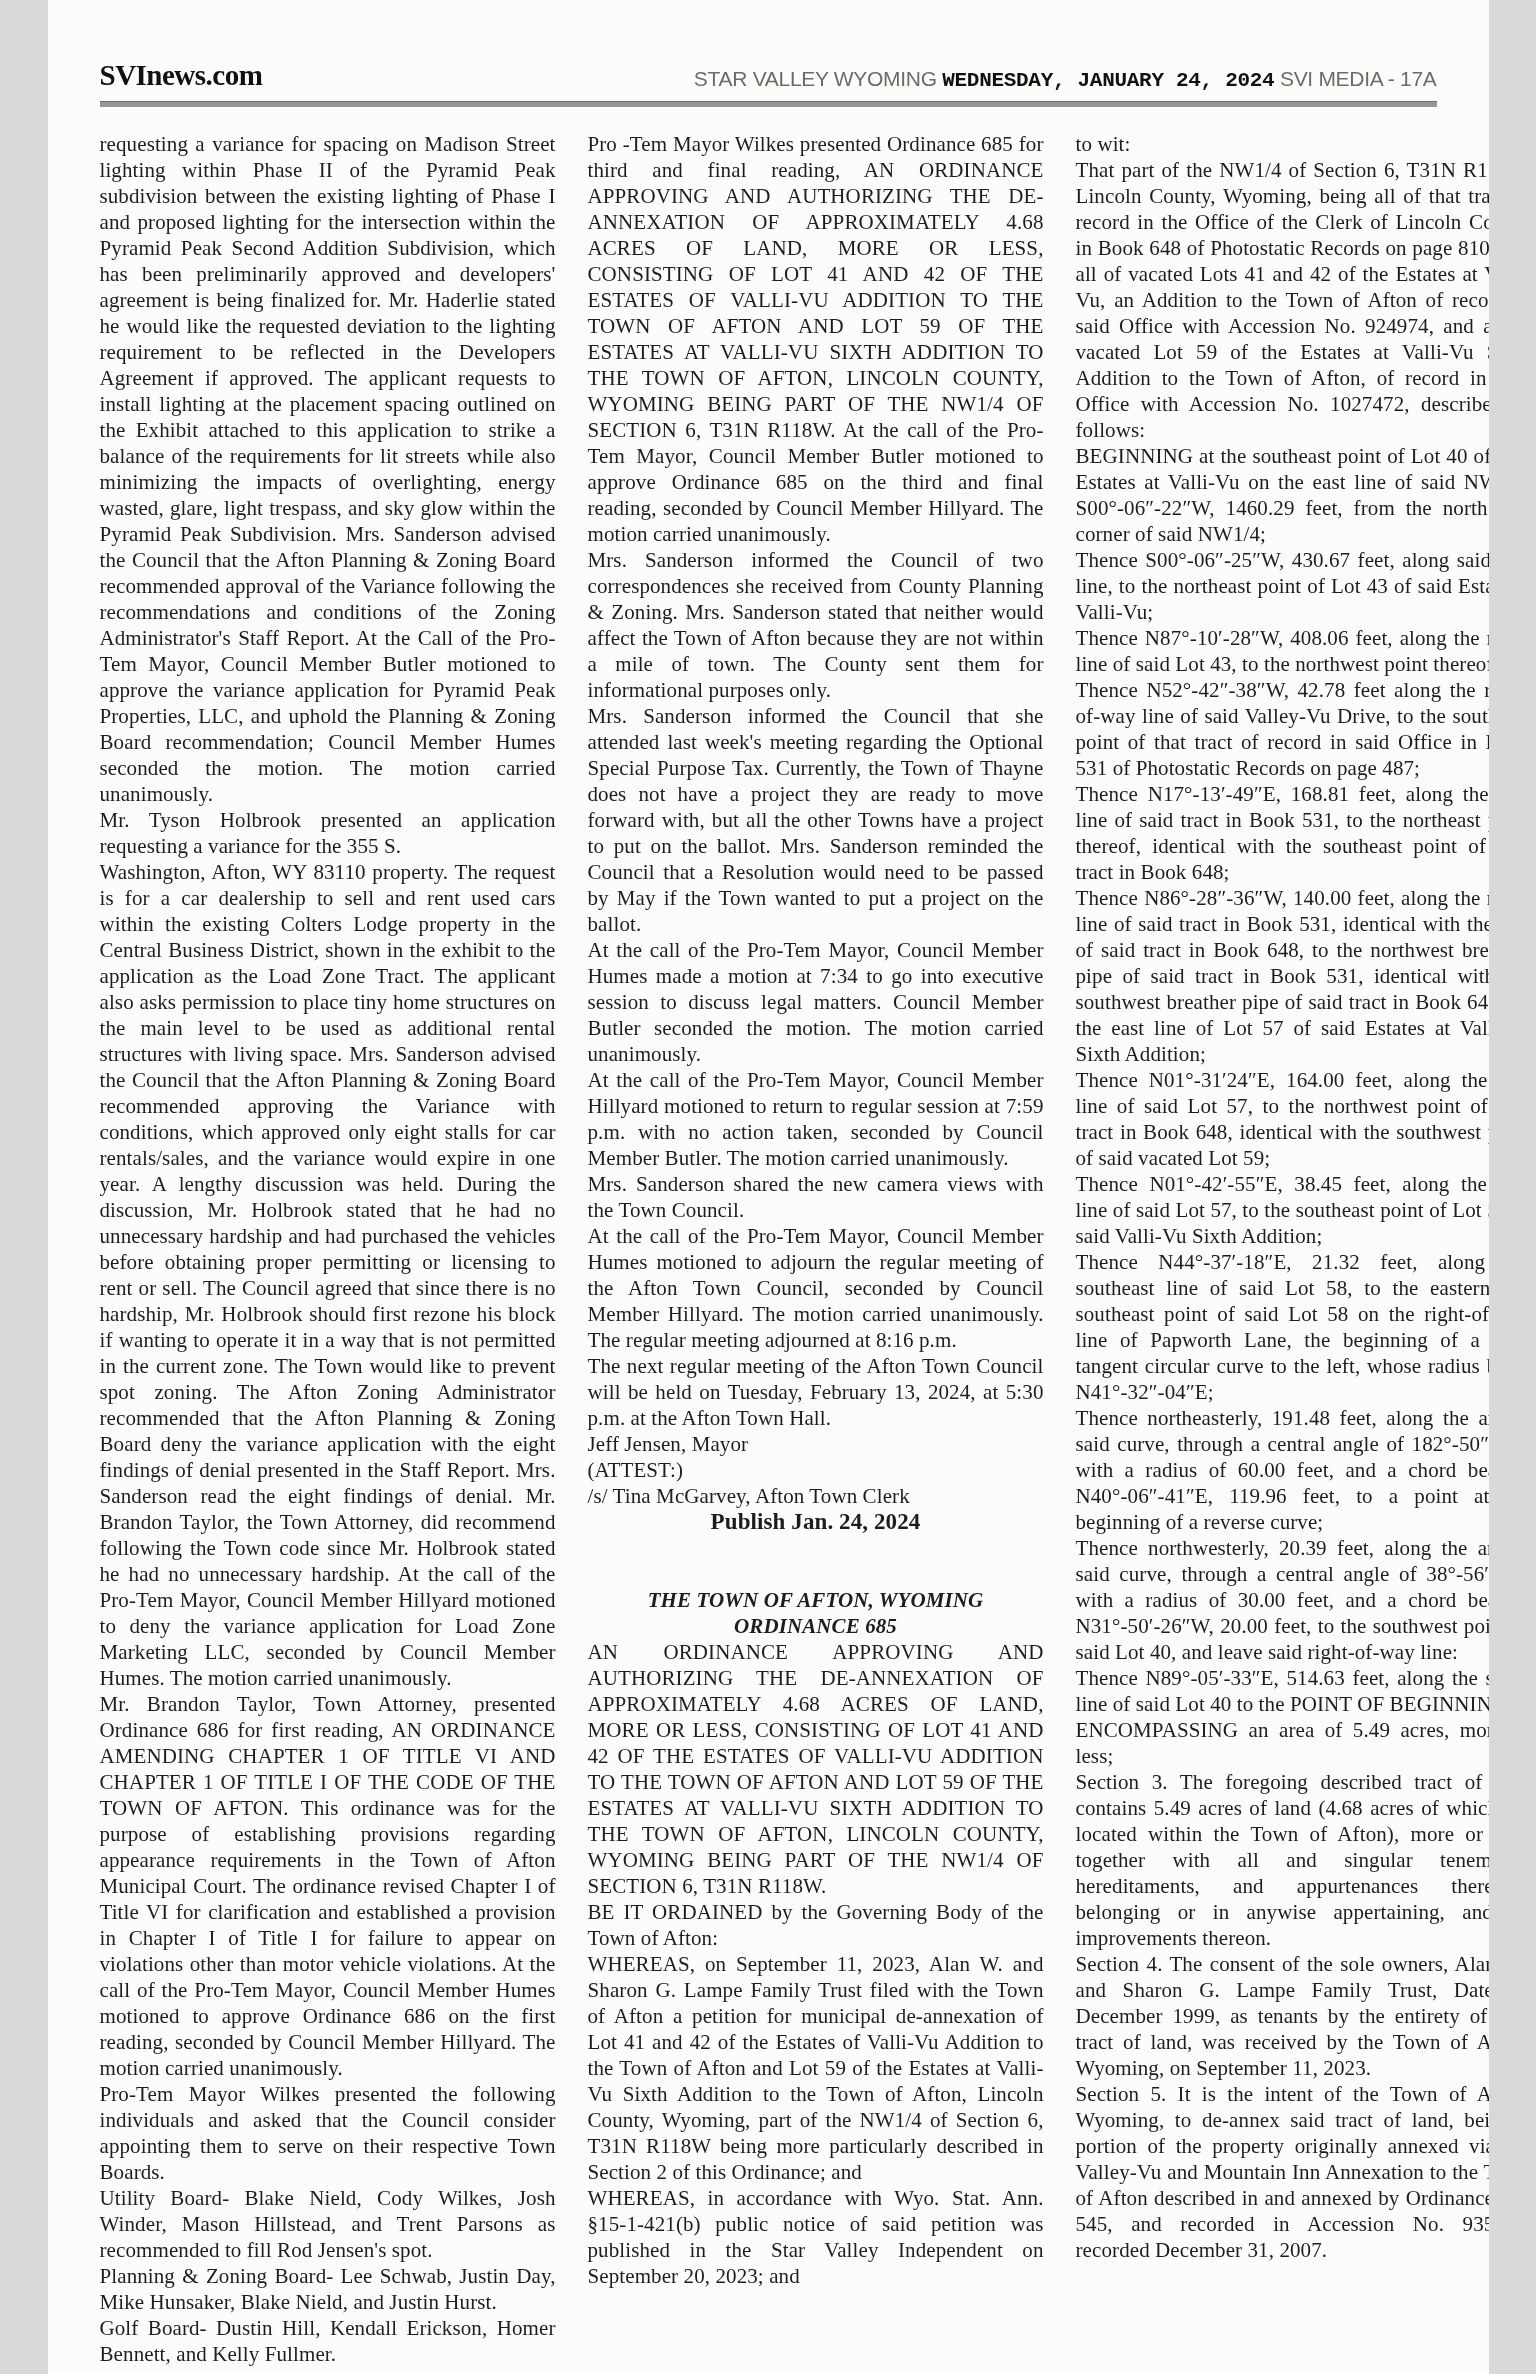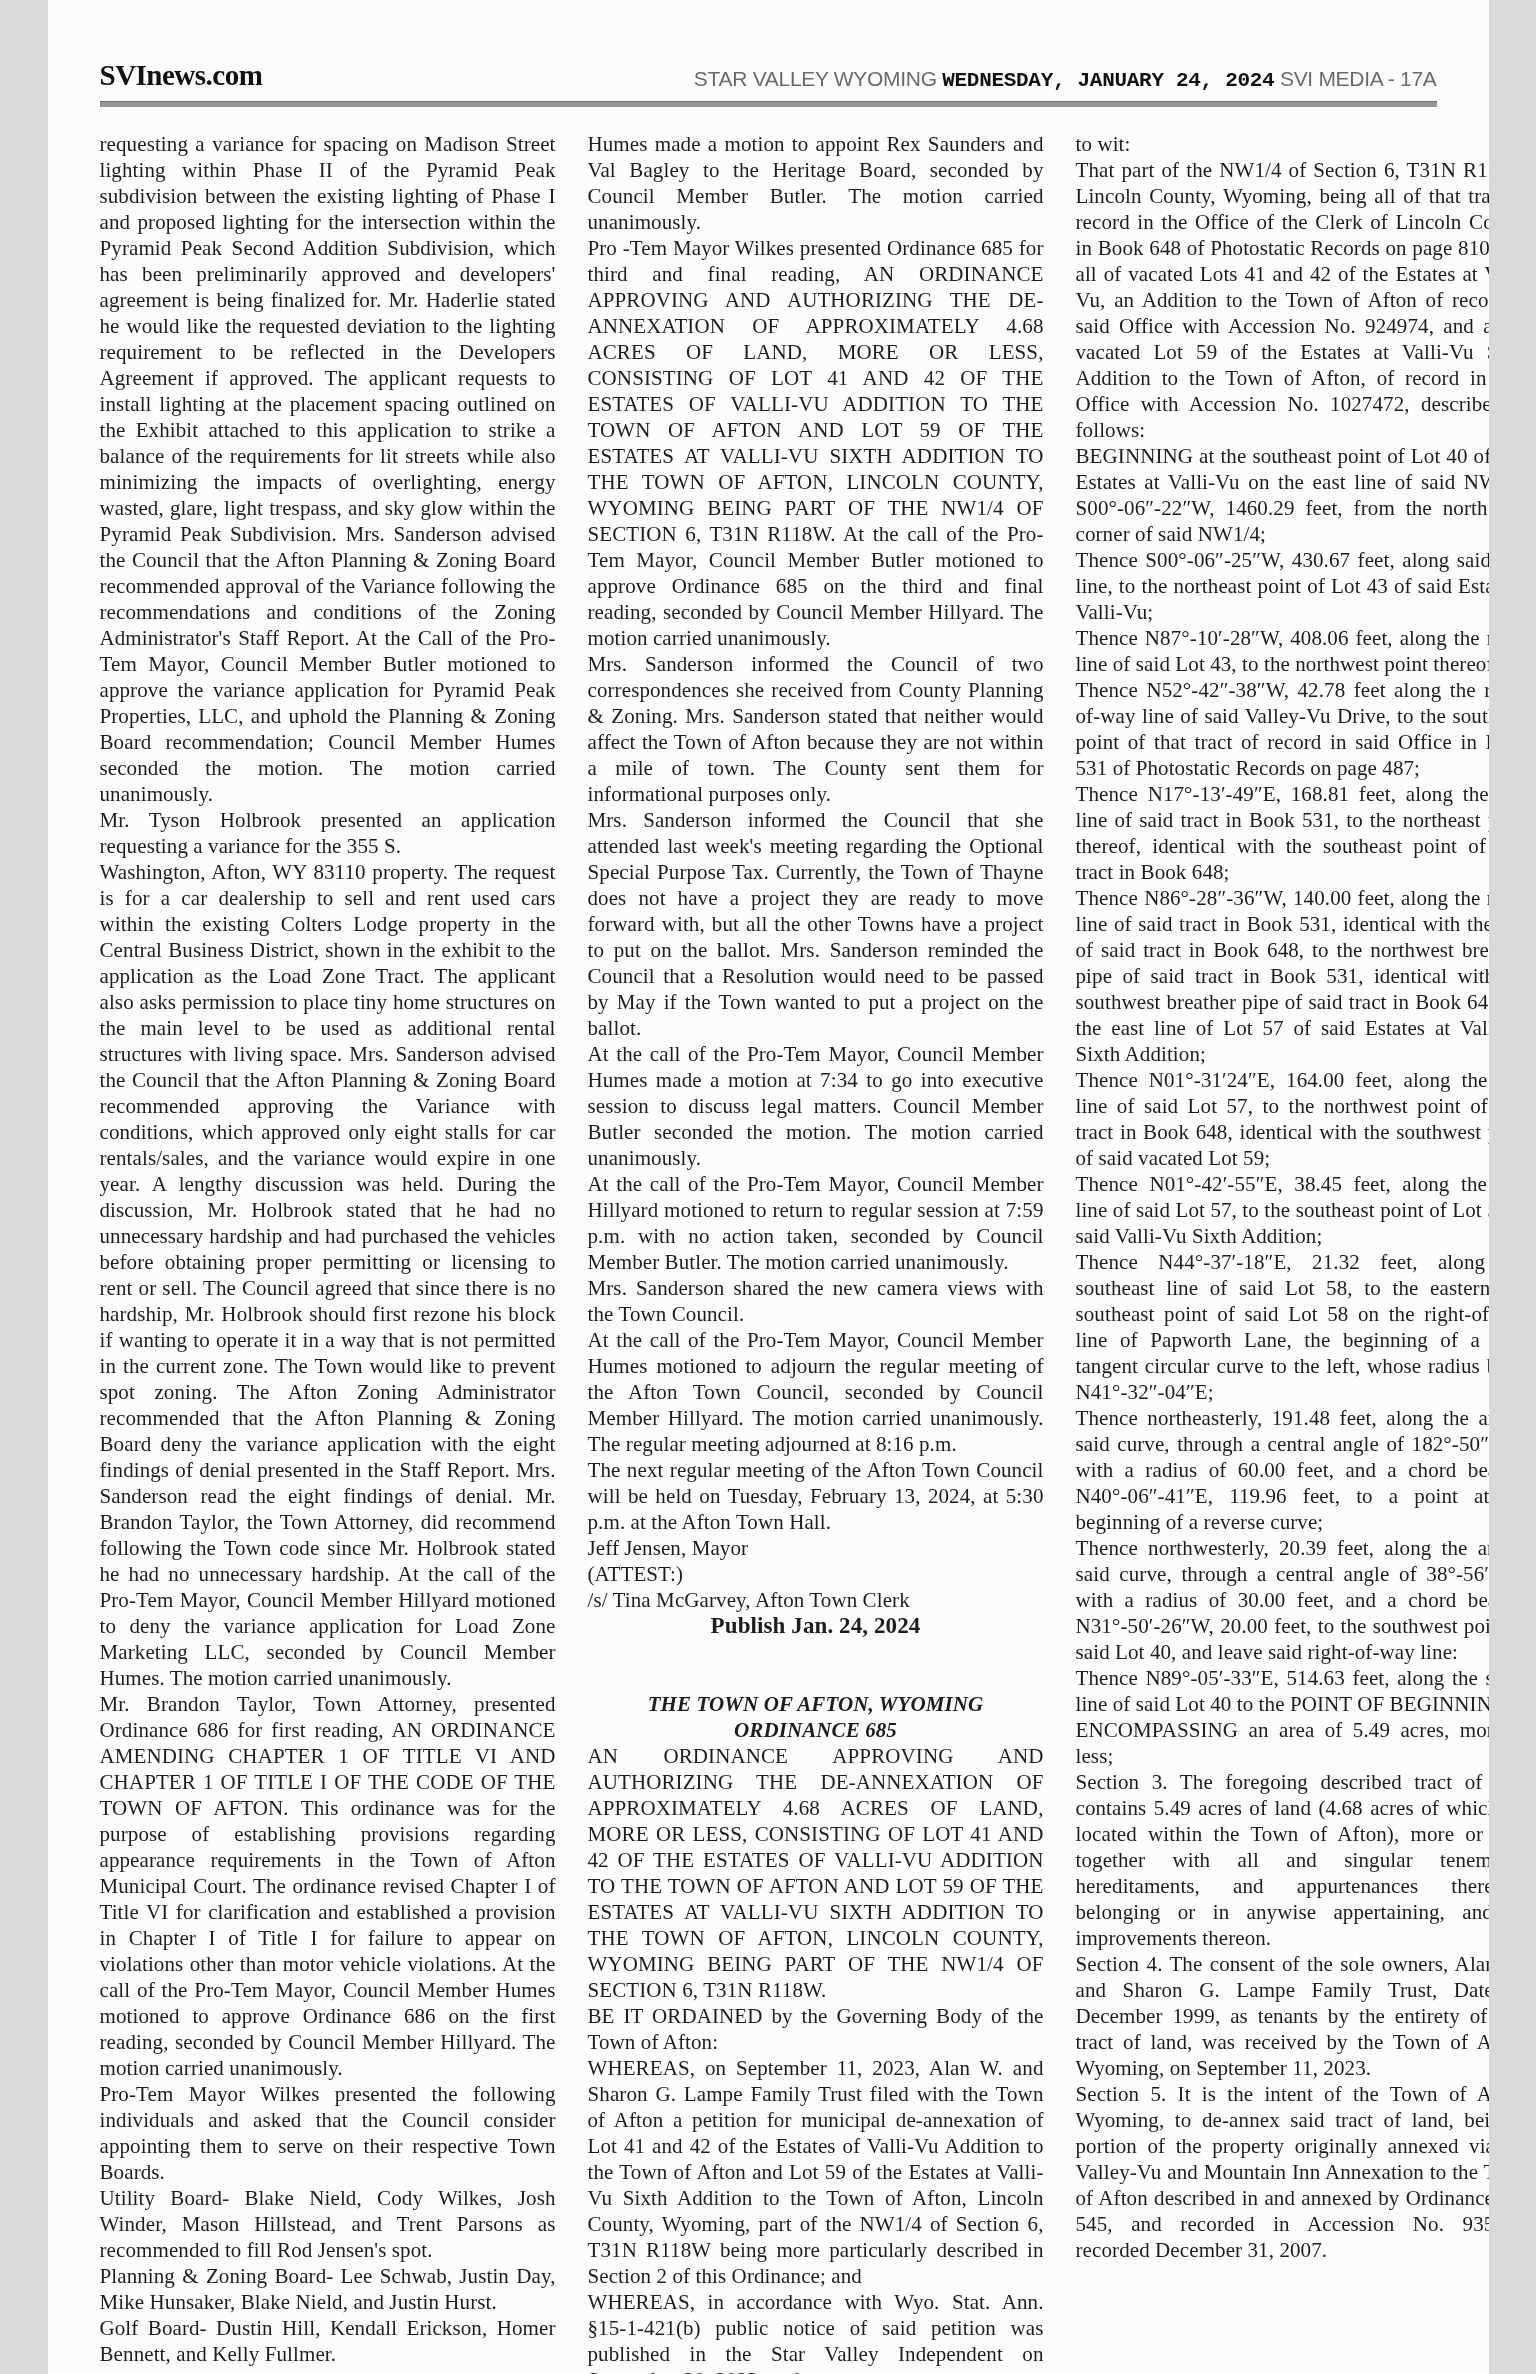--- a/index.html
+++ b/index.html
@@ -54,21 +54,20 @@
         <p class="para body">requesting a variance for spacing on Madison Street lighting within Phase II of the Pyramid Peak subdivision between the existing lighting of Phase I and proposed lighting for the intersection within the Pyramid Peak Second Addition Subdivision, which has been preliminarily approved and developers' agreement is being finalized for. Mr. Haderlie stated he would like the requested deviation to the lighting requirement to be reflected in the Developers Agreement if approved. The applicant requests to install lighting at the placement spacing outlined on the Exhibit attached to this application to strike a balance of the requirements for lit streets while also minimizing the impacts of overlighting, energy wasted, glare, light trespass, and sky glow within the Pyramid Peak Subdivision. Mrs. Sanderson advised the Council that the Afton Planning &amp; Zoning Board recommended approval of the Variance following the recommendations and conditions of the Zoning Administrator's Staff Report. At the Call of the Pro-Tem Mayor, Council Member Butler motioned to approve the variance application for Pyramid Peak Properties, LLC, and uphold the Planning &amp; Zoning Board recommendation; Council Member Humes seconded the motion. The motion carried unanimously.</p>
         <p class="para body">Mr. Tyson Holbrook presented an application requesting a variance for the 355 S.</p>
         <p class="para body">Washington, Afton, WY 83110 property. The request is for a car dealership to sell and rent used cars within the existing Colters Lodge property in the Central Business District, shown in the exhibit to the application as the Load Zone Tract. The applicant also asks permission to place tiny home structures on the main level to be used as additional rental structures with living space. Mrs. Sanderson advised the Council that the Afton Planning &amp; Zoning Board recommended approving the Variance with conditions, which approved only eight stalls for car rentals/sales, and the variance would expire in one year. A lengthy discussion was held. During the discussion, Mr. Holbrook stated that he had no unnecessary hardship and had purchased the vehicles before obtaining proper permitting or licensing to rent or sell. The Council agreed that since there is no hardship, Mr. Holbrook should first rezone his block if wanting to operate it in a way that is not permitted in the current zone. The Town would like to prevent spot zoning.  The Afton Zoning Administrator recommended that the Afton Planning &amp; Zoning Board deny the variance application with the eight findings of denial presented in the Staff Report. Mrs. Sanderson read the eight findings of denial. Mr. Brandon Taylor, the Town Attorney, did recommend following the Town code since Mr. Holbrook stated he had no unnecessary hardship.  At the call of the Pro-Tem Mayor, Council Member Hillyard motioned to deny the variance application for Load Zone Marketing LLC, seconded by Council Member Humes. The motion carried unanimously.</p>
         <p class="para body">Mr. Brandon Taylor, Town Attorney, presented Ordinance 686 for first reading, AN ORDINANCE AMENDING CHAPTER 1 OF TITLE VI AND CHAPTER 1 OF TITLE I OF THE CODE OF THE TOWN OF AFTON. This ordinance was for the purpose of establishing provisions regarding appearance requirements in the Town of Afton Municipal Court. The ordinance revised Chapter I of Title VI for clarification and established a provision in Chapter I of Title I for failure to appear on violations other than motor vehicle violations. At the call of the Pro-Tem Mayor, Council Member Humes motioned to approve Ordinance 686 on the first reading, seconded by Council Member Hillyard. The motion carried unanimously.</p>
         <p class="para body">Pro-Tem Mayor Wilkes presented the following individuals and asked that the Council consider appointing them to serve on their respective Town Boards.</p>
         <p class="para body">Utility Board- Blake Nield, Cody Wilkes, Josh Winder, Mason Hillstead, and Trent Parsons as recommended to fill Rod Jensen's spot.</p>
         <p class="para body">Planning &amp; Zoning Board- Lee Schwab, Justin Day, Mike Hunsaker, Blake Nield, and Justin Hurst.</p>
         <p class="para body">Golf Board- Dustin Hill, Kendall Erickson, Homer Bennett, and Kelly Fullmer.</p>
       </section>
     <section class="col">
-        <p class="para body">Humes made a motion to appoint Rex Saunders and Val Bagley to the Heritage Board, seconded by Council Member Butler. The motion carried unanimously.</p>
         <p class="para body">Pro -Tem Mayor Wilkes presented Ordinance 685 for third and final reading, AN ORDINANCE APPROVING AND AUTHORIZING THE DE-ANNEXATION OF APPROXIMATELY 4.68 ACRES OF LAND, MORE OR LESS, CONSISTING OF LOT 41 AND 42 OF THE ESTATES OF VALLI-VU ADDITION TO THE TOWN OF AFTON AND LOT 59 OF THE ESTATES AT VALLI-VU SIXTH ADDITION TO THE TOWN OF AFTON, LINCOLN COUNTY, WYOMING BEING PART OF THE NW1/4 OF SECTION 6, T31N R118W. At the call of the Pro-Tem Mayor, Council Member Butler motioned to approve Ordinance 685 on the third and final reading, seconded by Council Member Hillyard. The motion carried unanimously.</p>
         <p class="para body">Mrs. Sanderson informed the Council of two correspondences she received from County Planning &amp; Zoning.  Mrs. Sanderson stated that neither would affect the Town of Afton because they are not within a mile of town. The County sent them for informational purposes only.</p>
         <p class="para body">Mrs. Sanderson informed the Council that she attended last week's meeting regarding the Optional Special Purpose Tax. Currently, the Town of Thayne does not have a project they are ready to move forward with, but all the other Towns have a project to put on the ballot. Mrs. Sanderson reminded the Council that a Resolution would need to be passed by May if the Town wanted to put a project on the ballot.</p>
         <p class="para body">At the call of the Pro-Tem Mayor, Council Member Humes made a motion at 7:34 to go into executive session to discuss legal matters.  Council Member Butler seconded the motion. The motion carried unanimously.</p>
         <p class="para body">At the call of the Pro-Tem Mayor, Council Member Hillyard motioned to return to regular session at 7:59 p.m. with no action taken, seconded by Council Member Butler. The motion carried unanimously.</p>
         <p class="para body">Mrs. Sanderson shared the new camera views with the Town Council.</p>
         <p class="para body">At the call of the Pro-Tem Mayor, Council Member Humes motioned to adjourn the regular meeting of the Afton Town Council, seconded by Council Member Hillyard. The motion carried unanimously. The regular meeting adjourned at 8:16 p.m.</p>
         <p class="para body">The next regular meeting of the Afton Town Council will be held on Tuesday, February 13, 2024, at 5:30 p.m. at the Afton Town Hall.</p>
         <p class="para body">Jeff Jensen, Mayor</p>
         <p class="para body">(ATTEST:)</p>

